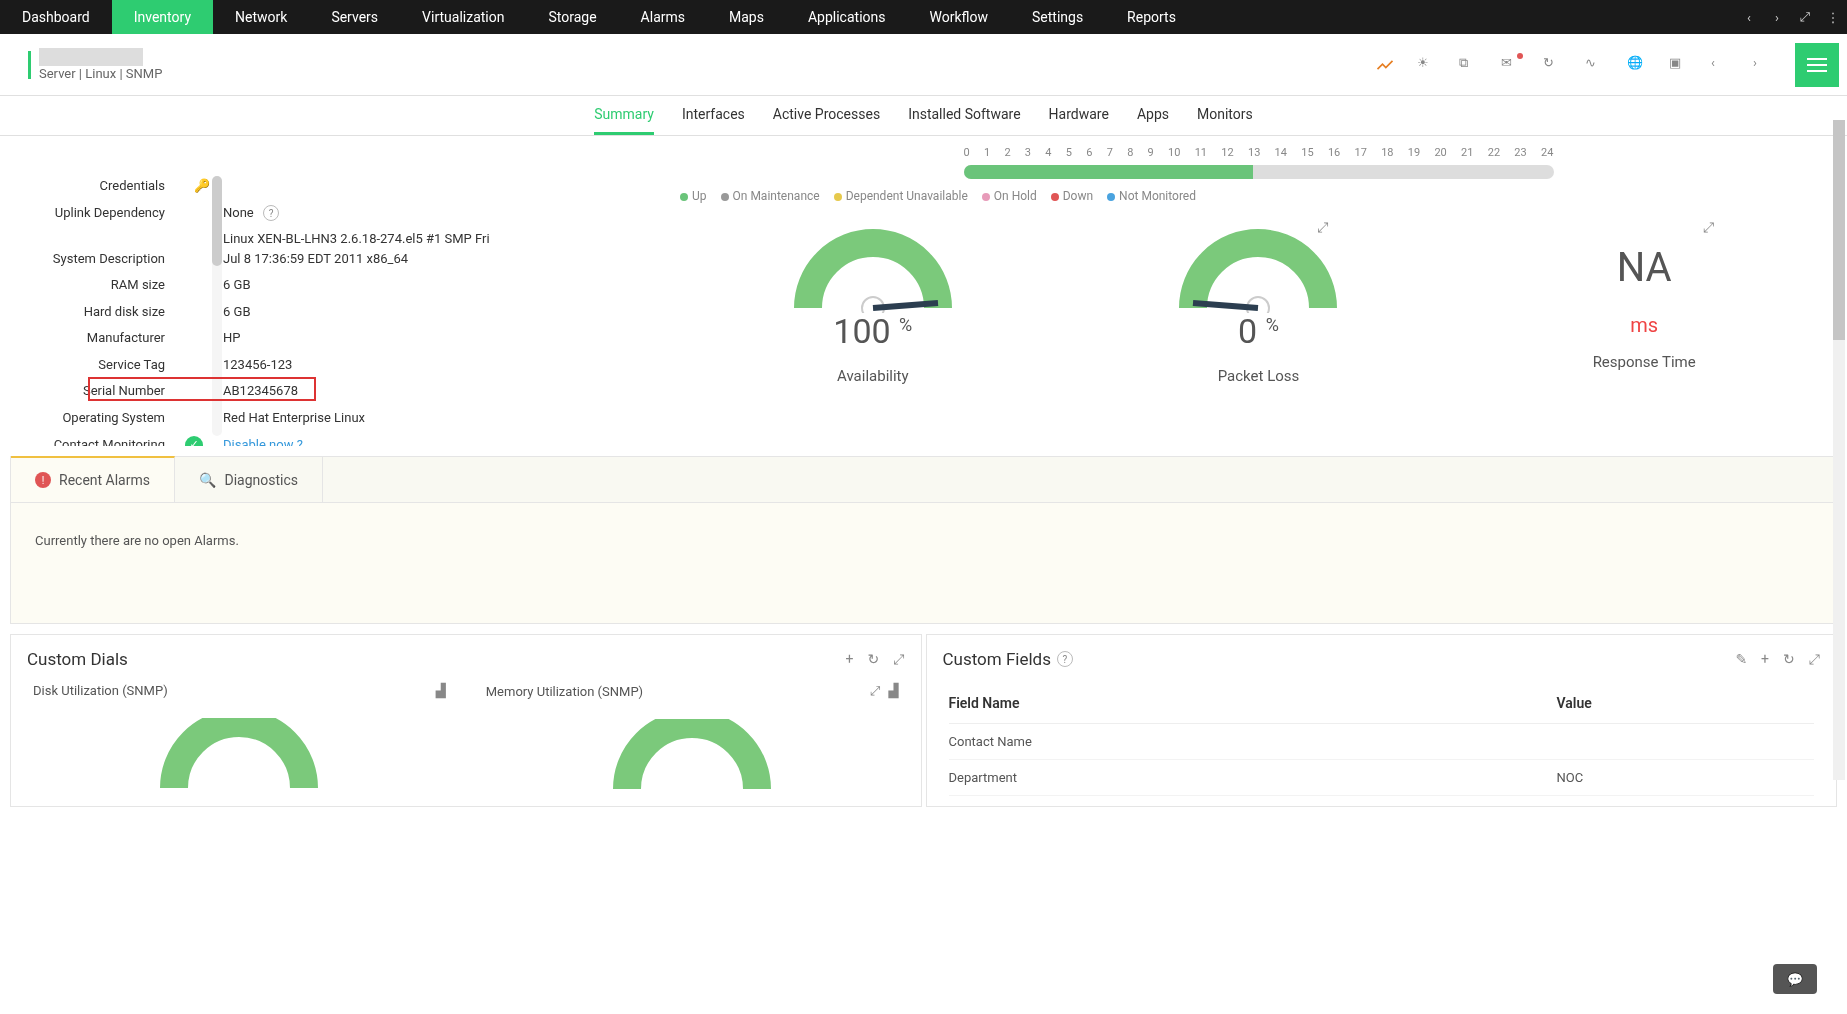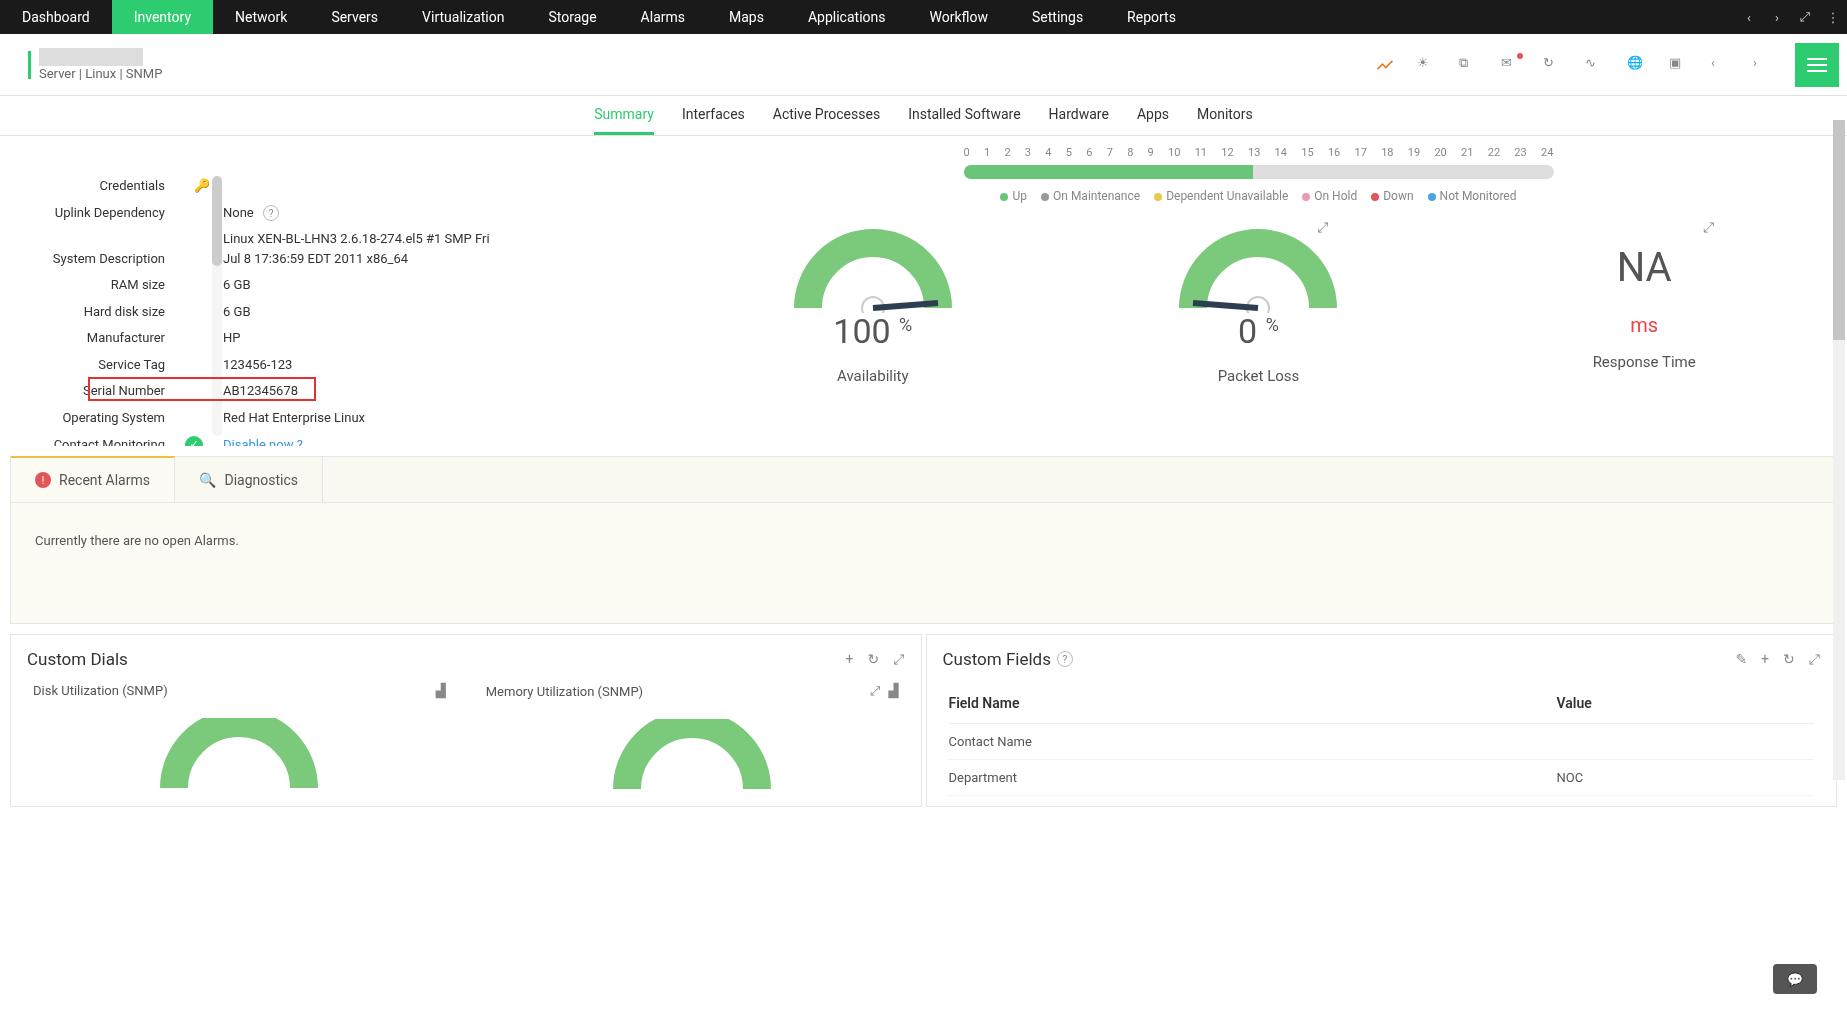--- a/index.html
+++ b/index.html
@@ -32,21 +32,21 @@
 .detail-val { flex: 1; color: #333; font-size: 13px; padding-left: 48px; }
 .detail-val a { color: #3498db; text-decoration: none; }
 .highlight-box { border: 2px solid #d33; position: absolute; }
 .scroll-track { position: absolute; right: 438px; top: 40px; width: 10px; height: 260px; background: #f5f5f5; border-radius: 5px; }
 .scroll-thumb { position: absolute; top: 0; width: 100%; height: 90px; background: #ccc; border-radius: 5px; }
 
 .right-panel { flex: 1; padding-left: 20px; padding-top: 10px; }
 .timeline-ticks { display: flex; justify-content: space-between; width: 590px; margin: 0 auto; font-size: 11px; color: #888; }
 .timeline-bar { height: 14px; width: 590px; margin: 6px auto 10px; background: #ddd; border-radius: 7px; position: relative; overflow: hidden; }
 .timeline-fill { height: 100%; background: #6ac47a; width: 49%; }
-.legend { display: flex; justify-content: center; gap: 14px; font-size: 12px; color: #888; margin-bottom: 20px; }
+.legend { display: flex; gap: 14px; font-size: 12px; color: #888; margin-bottom: 20px; }
 .legend-dot { width: 8px; height: 8px; border-radius: 50%; display: inline-block; margin-right: 4px; vertical-align: middle; }
 
 .gauges { display: flex; justify-content: space-around; margin-top: 14px; }
 .gauge-box { text-align: center; width: 200px; position: relative; }
 .gauge-svg { width: 170px; height: 90px; }
 .gauge-val { font-size: 34px; color: #555; margin-top: -5px; }
 .gauge-val sup { font-size: 18px; }
 .gauge-na { font-size: 40px; color: #555; line-height: 90px; }
 .gauge-unit { font-size: 20px; color: #ef4444; margin-top: 0; }
 .gauge-lbl { font-size: 15px; color: #555; margin-top: 16px; }

